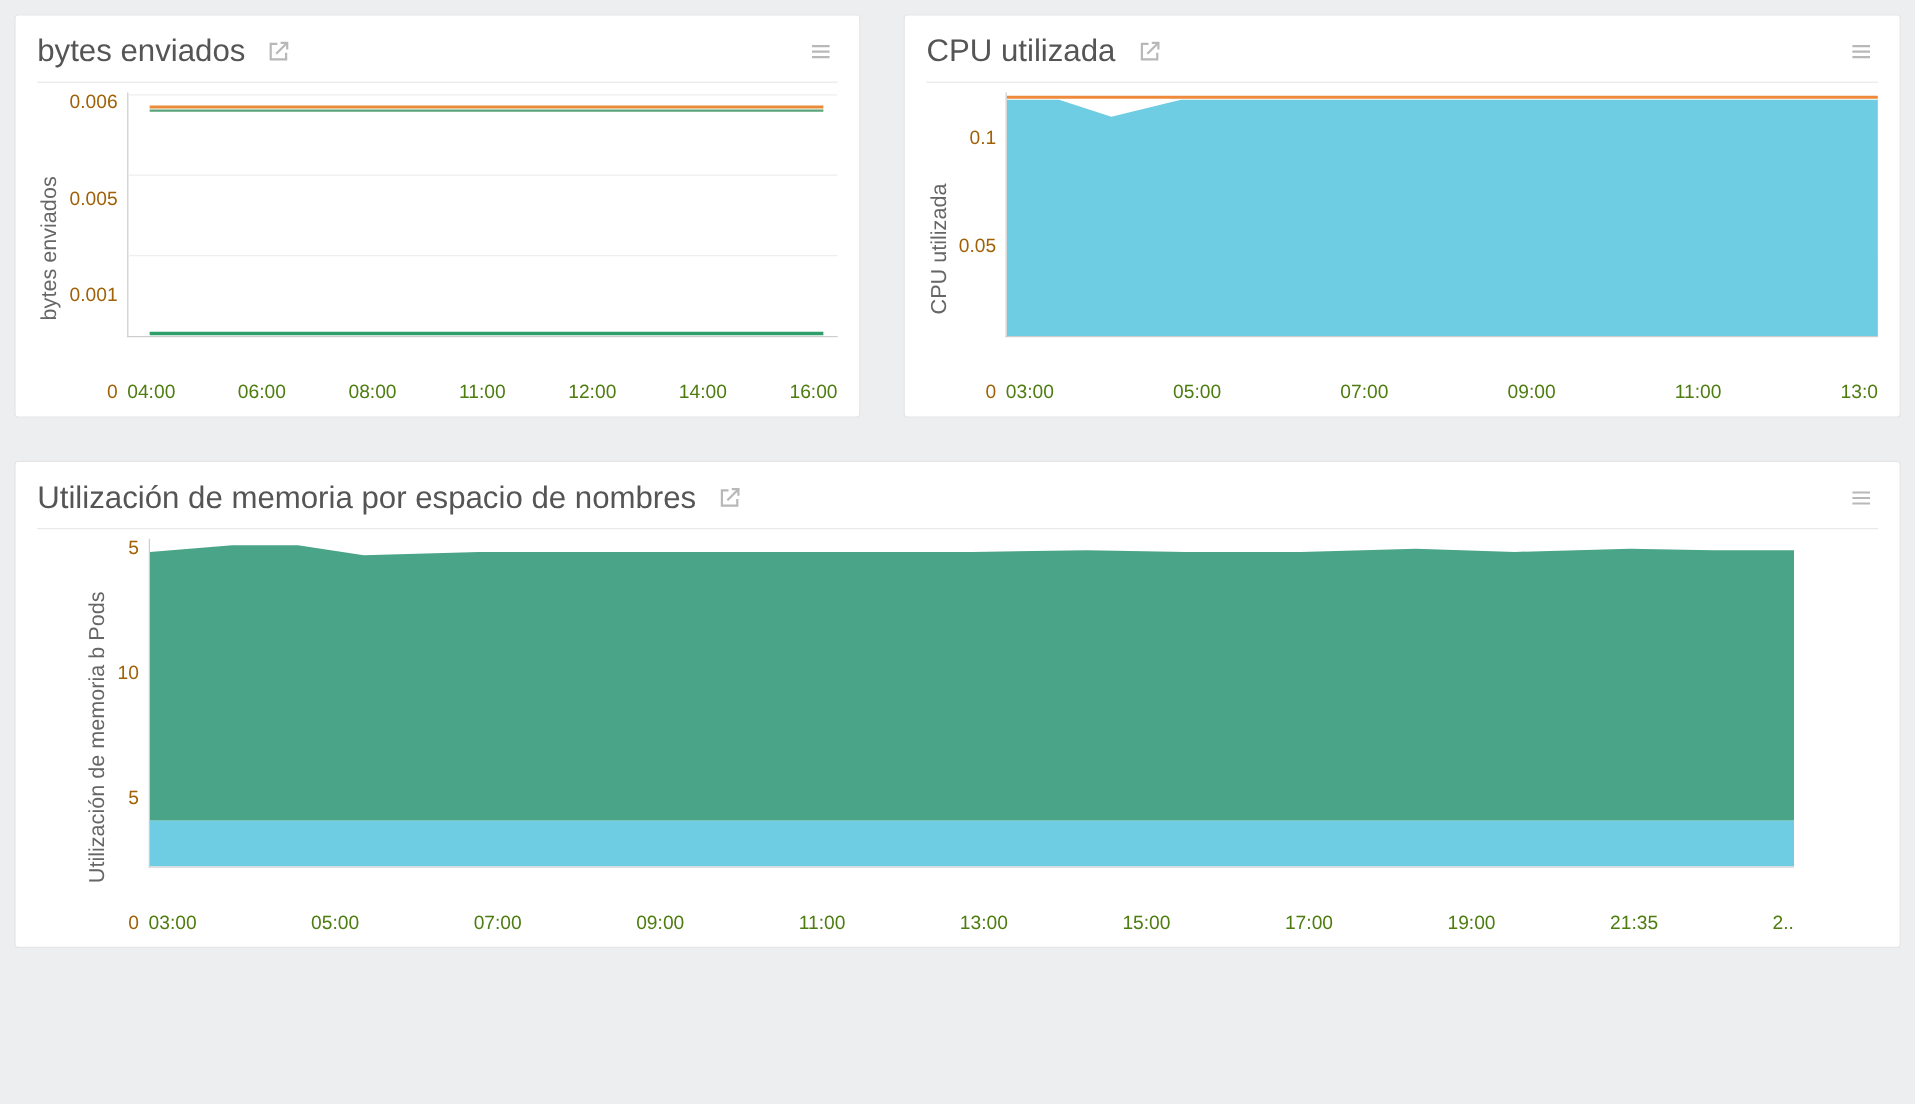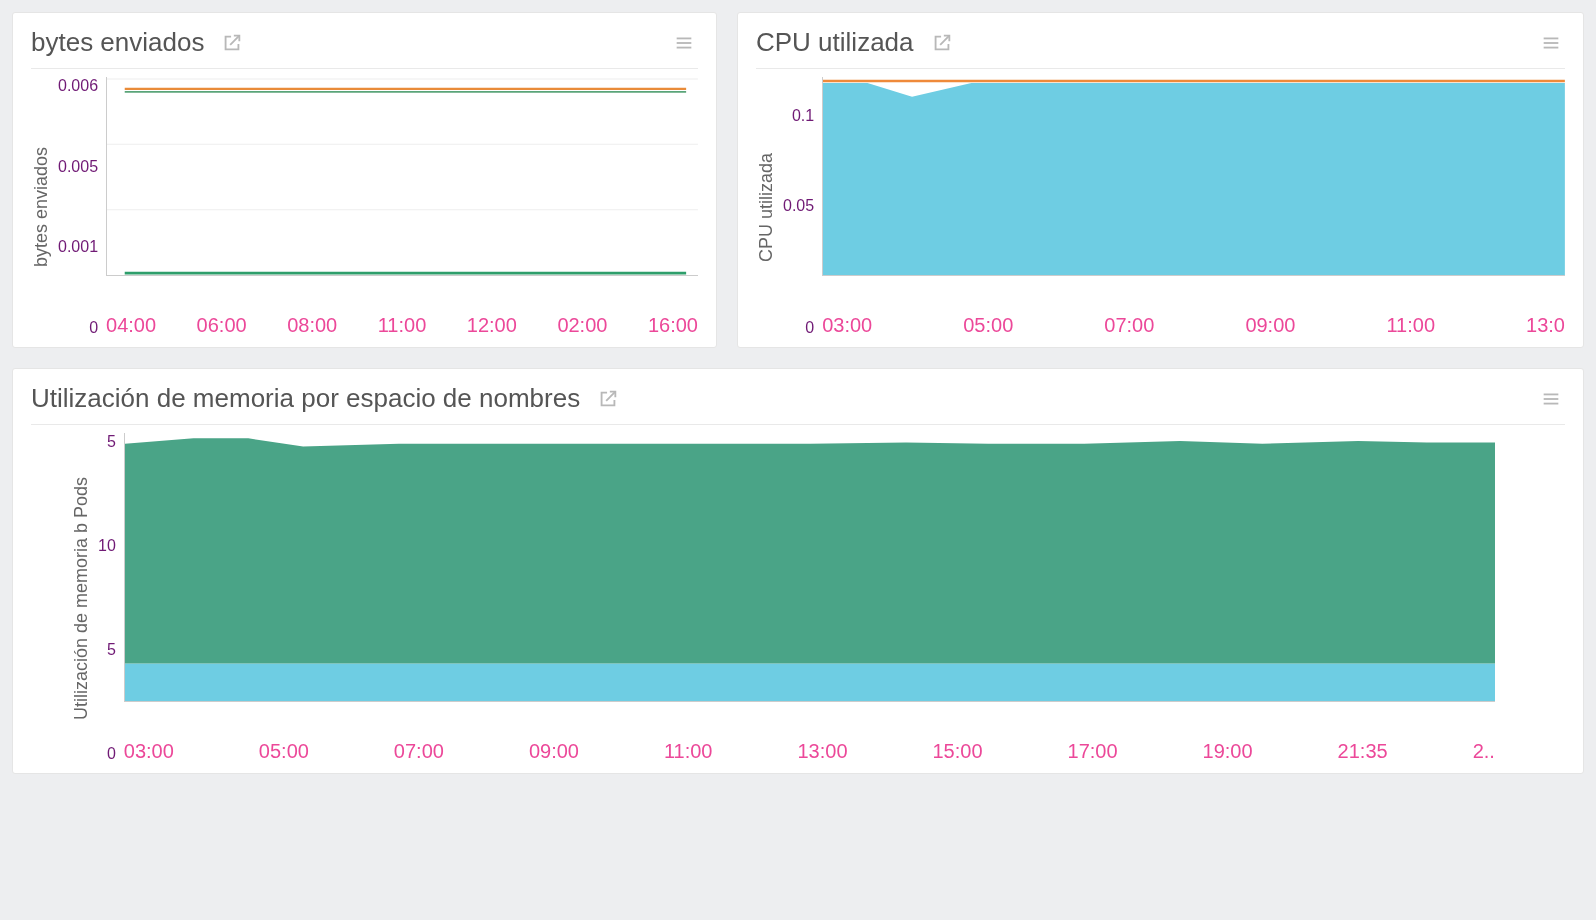--- a/index.html
+++ b/index.html
@@ -8,21 +8,21 @@
     padding: 12px;
     background: #edeef0;
     font-family: -apple-system, BlinkMacSystemFont, "Segoe UI", Helvetica, Arial, sans-serif;
     color: #555;
     width: 1596px;
   }
   .grid {
     display: grid;
     grid-template-columns: 705px 1fr;
     grid-template-rows: auto auto;
-    gap: 20px;
+    gap: 36px;
   }
   .card {
     background: #fff;
     border: 1px solid #e5e5e5;
     border-radius: 3px;
     padding: 14px 18px 10px 18px;
     position: relative;
   }
   .span2 { grid-column: 1 / span 2; }
   .card-head {
@@ -48,33 +48,33 @@
     writing-mode: vertical-rl;
     transform: rotate(180deg);
     font-size: 18px;
     color:#666;
     text-align:center;
     padding: 4px 0;
   }
   .yaxis {
     display:flex; flex-direction:column; justify-content:space-between;
     align-items:flex-end;
-    font-size:16px; color:#701a75;
+    font-size:16px; color:#a16207;
     padding: 0 8px 0 6px;
   }
   .plot-col { flex:1; display:flex; flex-direction:column; min-width:0; }
   .plot {
     flex:1; position:relative;
     border-left:1px solid #ccc;
     border-bottom:1px solid #ccc;
     overflow:hidden;
   }
   .xaxis {
     display:flex; justify-content:space-between;
-    font-size:20px; color:#ec4899; padding-top:6px;margin-top:32px;
+    font-size:16px; color:#4d7c0f; padding-top:6px;margin-top:32px;
   }
   .xaxis span { white-space:nowrap; }
 </style>
 </head>
 <body>
 
 <div class="grid">
 
   <div class="card">
     <div class="card-head">
@@ -115,21 +115,21 @@
 
             <line x1="3" y1="99" x2="98" y2="99" stroke="#2e9e6b" stroke-width="1.4"></line>
           </svg>
         </div>
         <div class="xaxis">
           <span>04:00</span>
           <span>06:00</span>
           <span>08:00</span>
           <span>11:00</span>
           <span>12:00</span>
-          <span>02:00</span>
+          <span>14:00</span>
           <span>16:00</span>
         </div>
       </div>
     </div>
   </div>
 
   <div class="card">
     <div class="card-head">
       <h2 class="card-title">CPU utilizada</h2>
       <span class="icon-btn">

